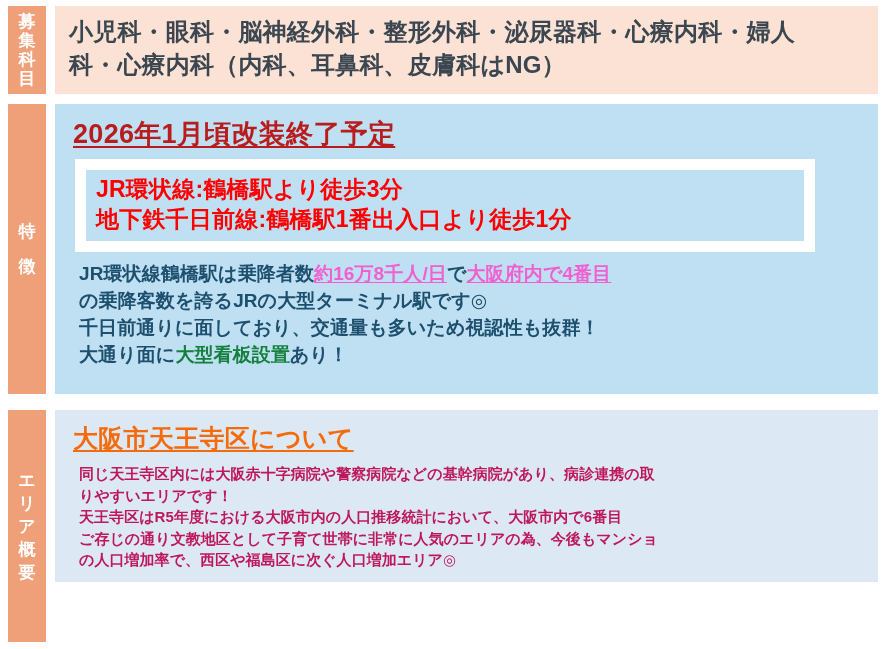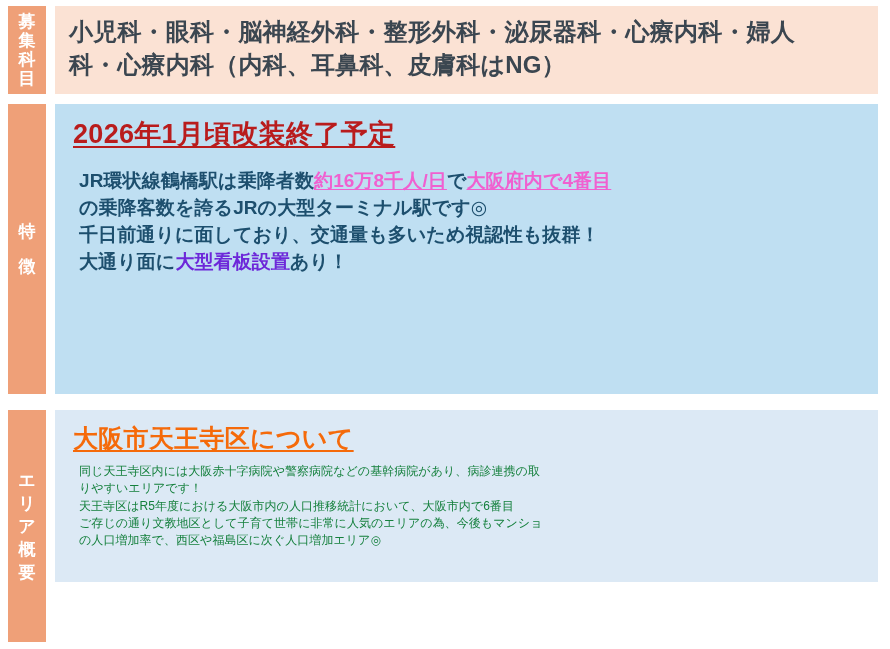--- a/index.html
+++ b/index.html
@@ -104,21 +104,21 @@
   .feat-text {
     margin: 9px 0 0 10px;
     color: #1d4f6e;
     font-size: 19px;
     font-weight: 700;
     line-height: 1.42;
     letter-spacing: 0.1px;
   }
   .feat-text p { margin: 0; }
   .hi {
-    color: #6d28d9;
+    color: #15803d;
     text-align: right;
   }
   .hi-u {
     color: #f060d0;
     text-decoration: underline;
     text-underline-offset: 2px;
   }
 
   
   #panel-area {
@@ -134,23 +134,23 @@
     font-weight: 700;
     text-decoration: underline;
     text-underline-offset: 3px;
     letter-spacing: 0.3px;
     margin: 4px 0 8px 4px;
     display: inline-block;
   }
 
   .area-text {
     margin: 0 0 0 10px;
-    color: #15803d;
-    font-size: 12px;
-    font-weight: 400;
+    color: #be185d;
+    font-size: 15px;
+    font-weight: 700;
     line-height: 1.44;
     letter-spacing: 0.05px;
   }
   .area-text p { margin: 0; }
 </style>
 </head>
 <body>
 
 <div class="sheet">
 
@@ -170,20 +170,24 @@
 
   <div class="side-label loose" style="top:104px; height:290px;">
     <span class="ch">特</span>
     <span class="ch">徴</span>
   </div>
 
   <div class="panel" id="panel-features">
 
     <div class="head-blue">2026年1月頃改装終了予定</div>
 
+    <div class="access-box">
+      <div class="access-line">JR環状線:鶴橋駅より徒歩3分</div>
+      <div class="access-line">地下鉄千日前線:鶴橋駅1番出入口より徒歩1分</div>
+    </div>
 
     <div class="feat-text">
       <p><span>JR環状線鶴橋駅は乗降者数</span><span class="hi-u">約16万8千人/日</span><span>で</span><span class="hi-u">大阪府内で4番目</span></p>
       <p>の乗降客数を誇るJRの大型ターミナル駅です◎</p>
       <p>千日前通りに面しており、交通量も多いため視認性も抜群！</p>
       <p><span>大通り面に</span><span class="hi">大型看板設置</span><span>あり！</span></p>
     </div>
   </div>
 
   <div class="side-label semi" style="top:410px; height:232px;">

